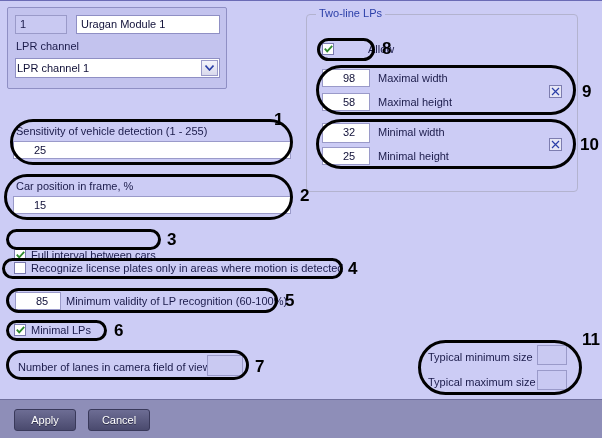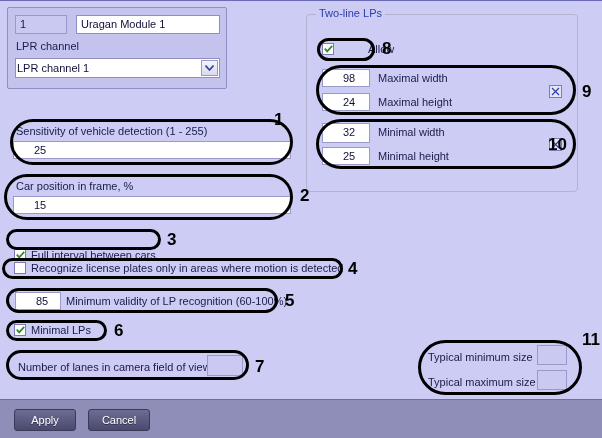--- a/index.html
+++ b/index.html
@@ -264,21 +264,21 @@
       <svg width="9" height="8" viewBox="0 0 9 8">
           <path d="M0.8 3.6 L3.2 6.4 L8.2 0.8" fill="none" stroke="#2f8a2f" stroke-width="1.8"></path>
         </svg>
     </span>
     <span class="cbx-label">Allow</span>
   </div>
 
   <div class="abs text-input" style="left:322px; top:68px; width:48px; height:18px; line-height:16px;">98</div>
   <div class="abs field-group-label" style="left:378px; top:71px;">Maximal width</div>
 
-  <div class="abs text-input" style="left:322px; top:92px; width:48px; height:18px; line-height:16px;">24</div>
+  <div class="abs text-input" style="left:322px; top:92px; width:48px; height:18px; line-height:16px;">58</div>
   <div class="abs field-group-label" style="left:378px; top:95px;">Maximal height</div>
 
   <div class="abs xbtn" style="left:549px; top:84px;">
     <svg width="9" height="9" viewBox="0 0 9 9">
         <path d="M1 1 L8 8 M8 1 L1 8" stroke="#2b3fa8" stroke-width="1.2" fill="none"></path>
       </svg>
   </div>
 
   <div class="abs text-input" style="left:322px; top:122px; width:48px; height:20px; line-height:16px;">32</div>
   <div class="abs field-group-label" style="left:378px; top:125px;">Minimal width</div>
@@ -319,21 +319,21 @@
   <div class="callout" style="left:6px;   top:349px; width:243px; height:30px;"></div>
   <div class="anno-num" style="left:255px; top:357px;">7</div>
 
   <div class="callout" style="left:317px; top:37px;  width:58px; height:23px;"></div>
   <div class="anno-num" style="left:382px; top:39px;">8</div>
 
   <div class="callout" style="left:316px; top:64px;  width:260px; height:50px;"></div>
   <div class="anno-num" style="left:582px; top:82px;">9</div>
 
   <div class="callout" style="left:316px; top:118px; width:260px; height:50px;"></div>
-  <div class="anno-num" style="left:548px; top:135px;">10</div>
+  <div class="anno-num" style="left:580px; top:135px;">10</div>
 
   <div class="callout" style="left:418px; top:339px; width:164px; height:55px;"></div>
   <div class="anno-num" style="left:582px; top:330px;">11</div>
 
   <div class="abs bottom-bar">
     <div class="abs btn btn-cancel">Cancel</div>
     <div class="abs btn btn-apply">Apply</div>
   </div>
 
 </div>

